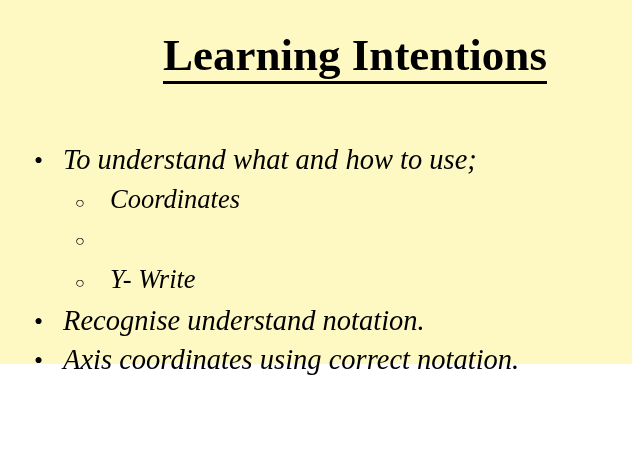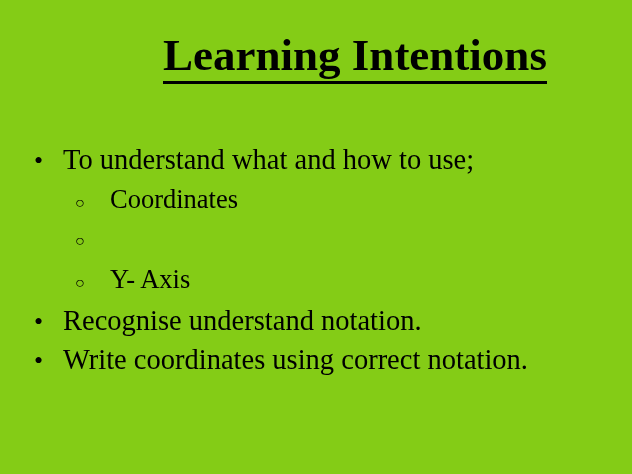--- a/index.html
+++ b/index.html
@@ -10,22 +10,22 @@
   body {
     width: 632px;
     height: 474px;
     overflow: hidden;
     font-family: "Liberation Serif", "DejaVu Serif", serif;
   }
 
   .slide {
     position: relative;
     width: 632px;
-    height: 474px;
-    background: #84cc16;
+    height: 364px;
+    background: #fef9c3;
     box-sizing: border-box;
   }
 
   
   .title-block {
     position: absolute;
     left: 0;
     top: 32px;
     width: 632px;
     text-align: center;
@@ -69,38 +69,40 @@
   .lvl1 .marker {
     flex: 0 0 auto;
     width: 29px;
     font-size: 26px;
     line-height: 38px;
     text-align: left;
   }
   .lvl1 .btext {
     flex: 1 1 auto;
     white-space: nowrap;
+    font-style: italic;
   }
 
   
   .lvl2 {
     font-size: 26.5px;
     line-height: 38px;
     padding-left: 41px;
   }
   .lvl2 .marker {
     flex: 0 0 auto;
     width: 35px;
     font-size: 16px;
     line-height: 38px;
     text-align: left;
   }
   .lvl2 .btext {
     flex: 1 1 auto;
     white-space: nowrap;
+    font-style: italic;
   }
 </style>
 </head>
 <body>
 
 <div class="slide">
 
   <div class="title-block">
     <h1 class="slide-title">Learning Intentions</h1>
   </div>
@@ -116,28 +118,28 @@
       <span class="marker">○</span>
       <span class="btext">Coordinates</span>
     </div>
 
     <div class="bullet-row lvl2">
       <span class="marker">○</span>
     </div>
 
     <div class="bullet-row lvl2">
       <span class="marker">○</span>
-      <span class="btext">Y- Axis</span>
+      <span class="btext">Y- Write</span>
     </div>
 
     <div class="bullet-row lvl1">
       <span class="marker">•</span>
       <span class="btext">Recognise understand notation.</span>
     </div>
 
     <div class="bullet-row lvl1">
       <span class="marker">•</span>
-      <span class="btext">Write coordinates using correct notation.</span>
+      <span class="btext">Axis coordinates using correct notation.</span>
     </div>
 
   </div>
 
 </div>
 
 </body></html>

